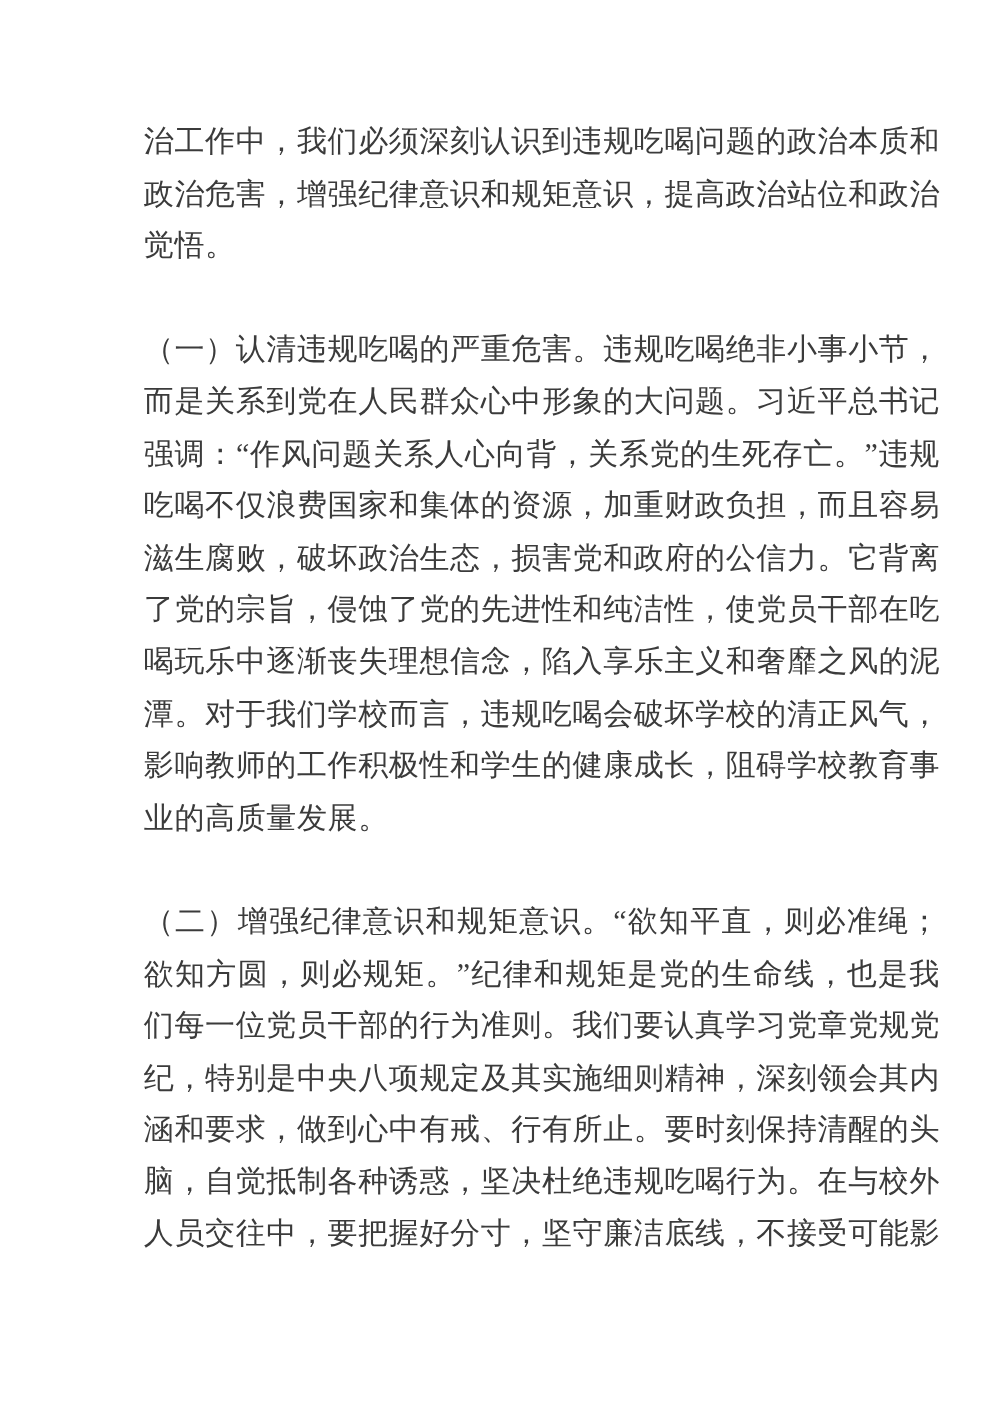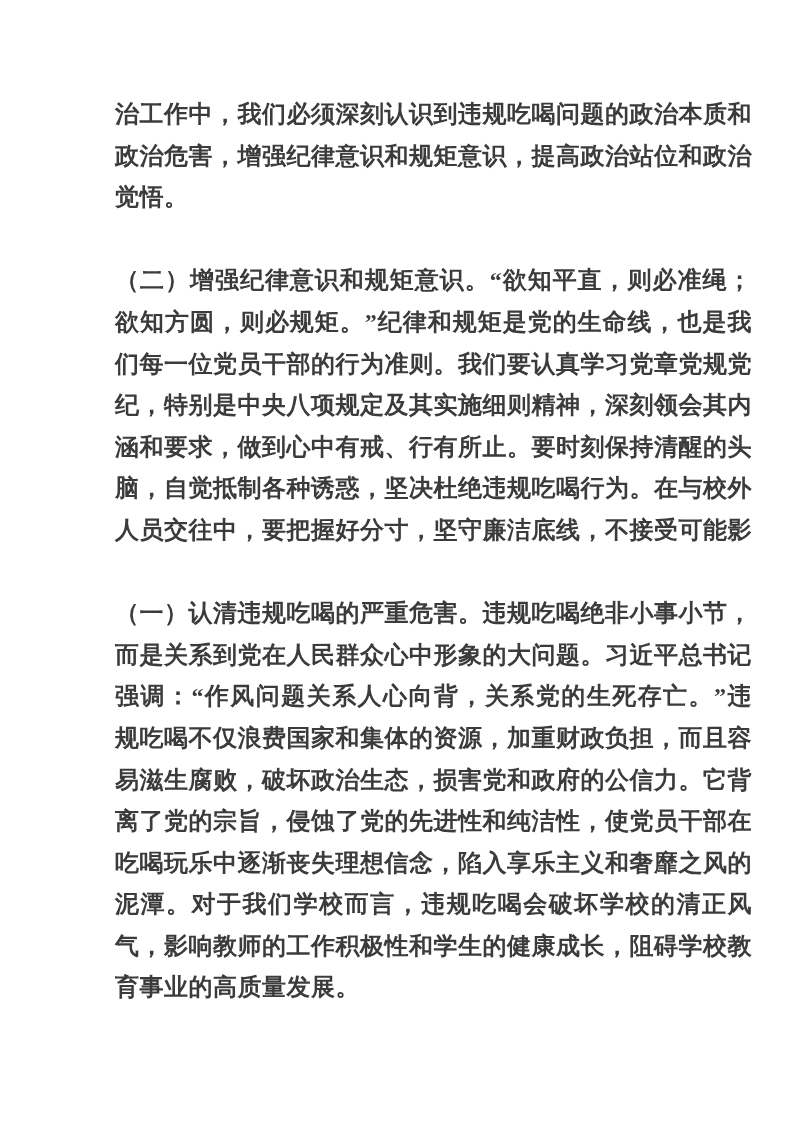--- a/index.html
+++ b/index.html
@@ -24,28 +24,27 @@
   .content p {
     margin: 0 0 41.6px 0;
     padding: 0;
     font-size: 24px;
     line-height: 41.6px;
     letter-spacing: 0.5px;
     color: #3b3b3b;
     text-align: justify;
     text-justify: inter-ideograph;
     word-break: break-all;
-    font-weight: bold;
   }
   .content p:last-child {
     margin-bottom: 0;
   }
 </style>
 </head>
 <body>
 
 <div class="page">
   <div class="content">
     <p>治工作中，我们必须深刻认识到违规吃喝问题的政治本质和政治危害，增强纪律意识和规矩意识，提高政治站位和政治觉悟。</p>
+    <p>（一）认清违规吃喝的严重危害。违规吃喝绝非小事小节，而是关系到党在人民群众心中形象的大问题。习近平总书记强调：“作风问题关系人心向背，关系党的生死存亡。”违规吃喝不仅浪费国家和集体的资源，加重财政负担，而且容易滋生腐败，破坏政治生态，损害党和政府的公信力。它背离了党的宗旨，侵蚀了党的先进性和纯洁性，使党员干部在吃喝玩乐中逐渐丧失理想信念，陷入享乐主义和奢靡之风的泥潭。对于我们学校而言，违规吃喝会破坏学校的清正风气，影响教师的工作积极性和学生的健康成长，阻碍学校教育事业的高质量发展。</p>
     <p>（二）增强纪律意识和规矩意识。“欲知平直，则必准绳；欲知方圆，则必规矩。”纪律和规矩是党的生命线，也是我们每一位党员干部的行为准则。我们要认真学习党章党规党纪，特别是中央八项规定及其实施细则精神，深刻领会其内涵和要求，做到心中有戒、行有所止。要时刻保持清醒的头脑，自觉抵制各种诱惑，坚决杜绝违规吃喝行为。在与校外人员交往中，要把握好分寸，坚守廉洁底线，不接受可能影</p>
-    <p>（一）认清违规吃喝的严重危害。违规吃喝绝非小事小节，而是关系到党在人民群众心中形象的大问题。习近平总书记强调：“作风问题关系人心向背，关系党的生死存亡。”违规吃喝不仅浪费国家和集体的资源，加重财政负担，而且容易滋生腐败，破坏政治生态，损害党和政府的公信力。它背离了党的宗旨，侵蚀了党的先进性和纯洁性，使党员干部在吃喝玩乐中逐渐丧失理想信念，陷入享乐主义和奢靡之风的泥潭。对于我们学校而言，违规吃喝会破坏学校的清正风气，影响教师的工作积极性和学生的健康成长，阻碍学校教育事业的高质量发展。</p>
   </div>
 </div>
 
 </body></html>

